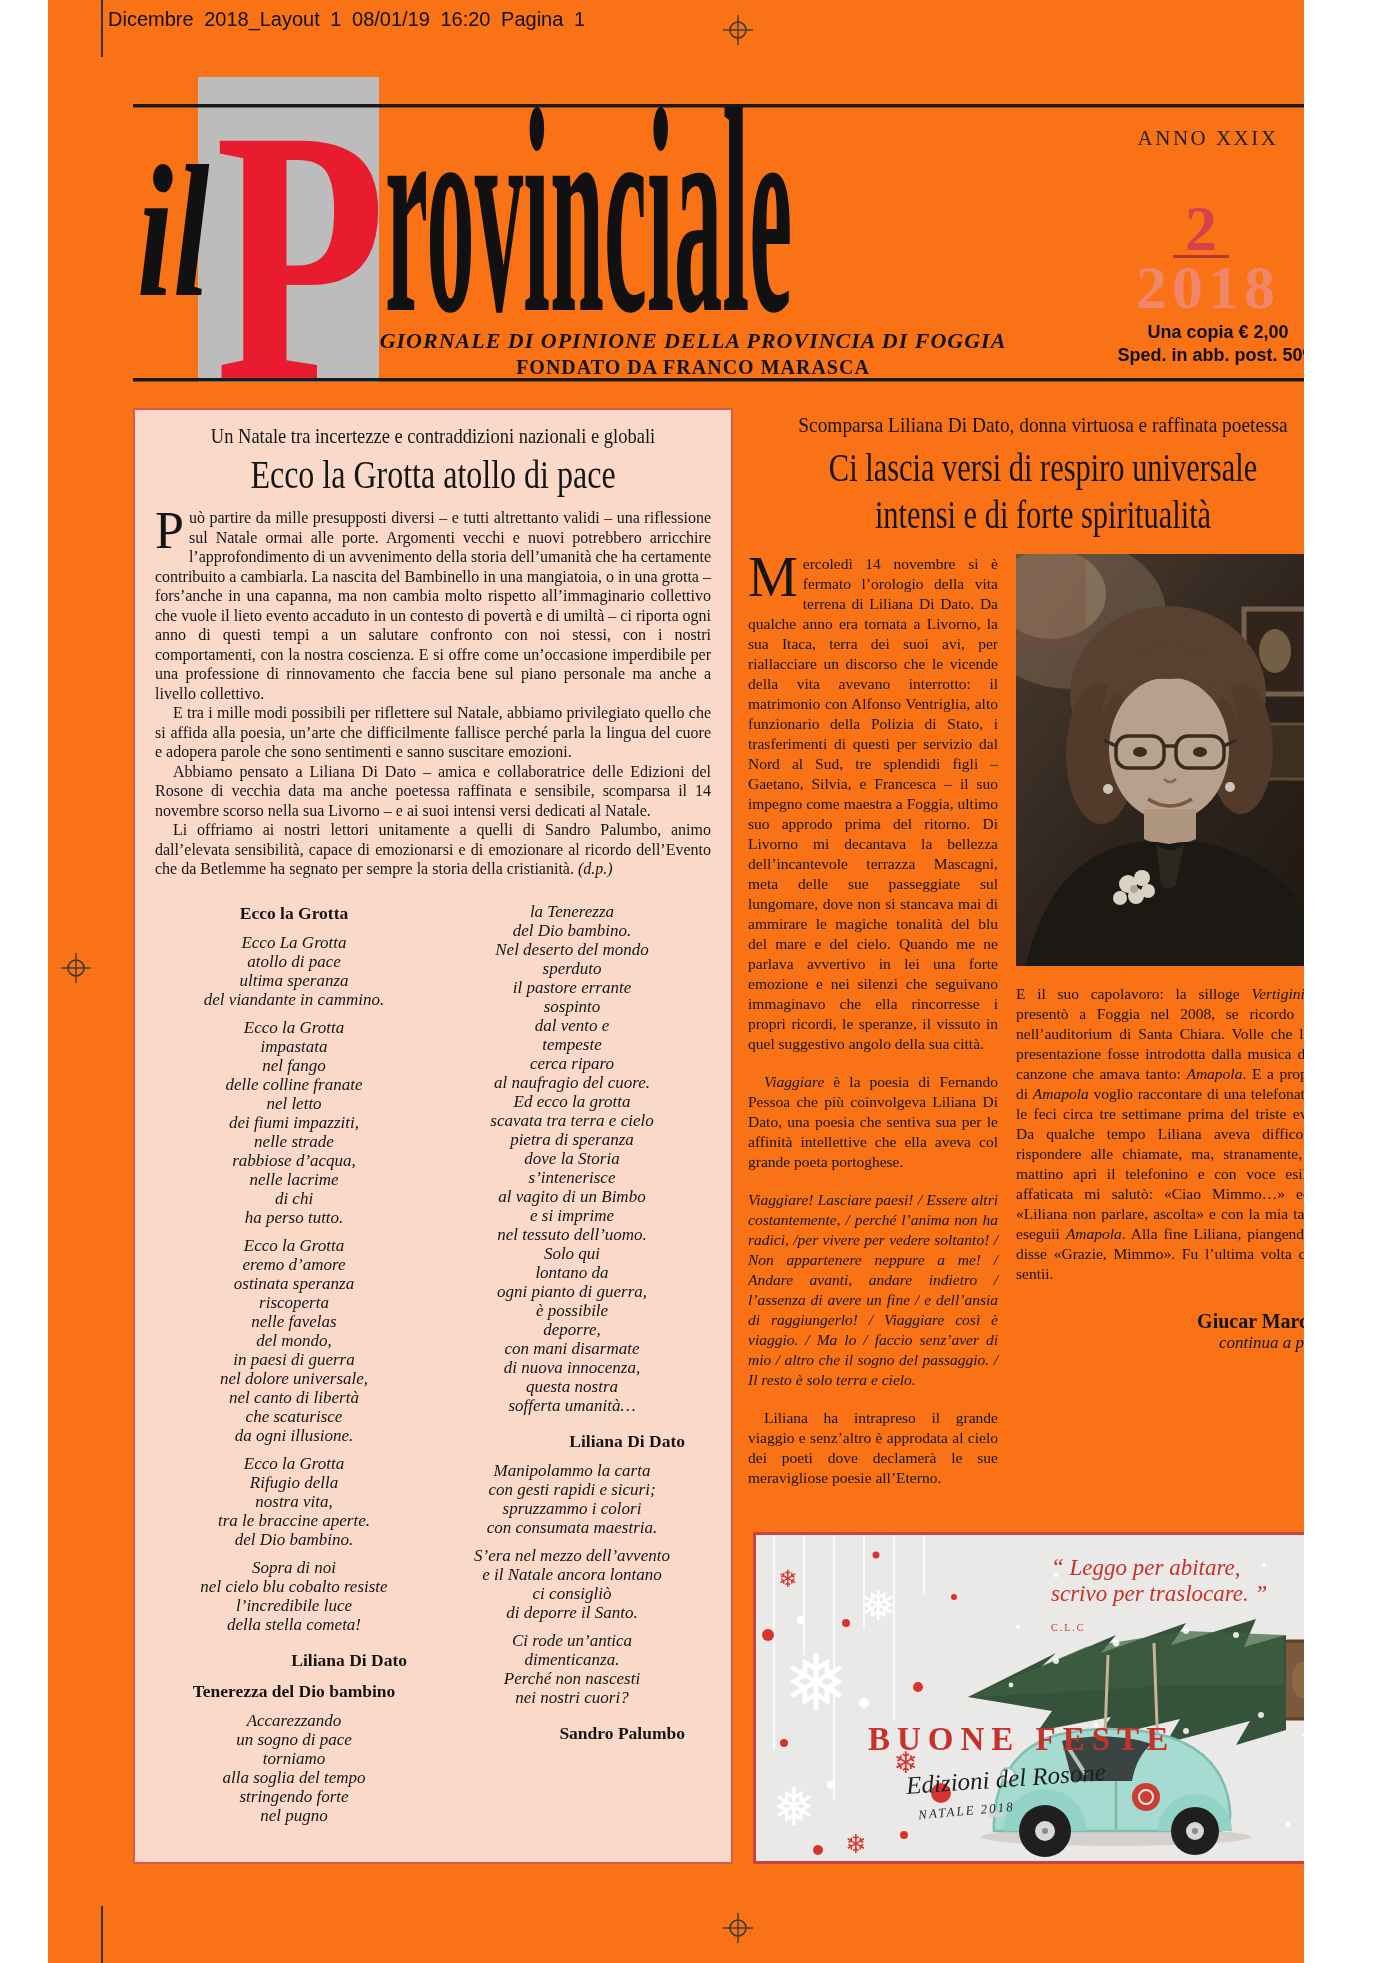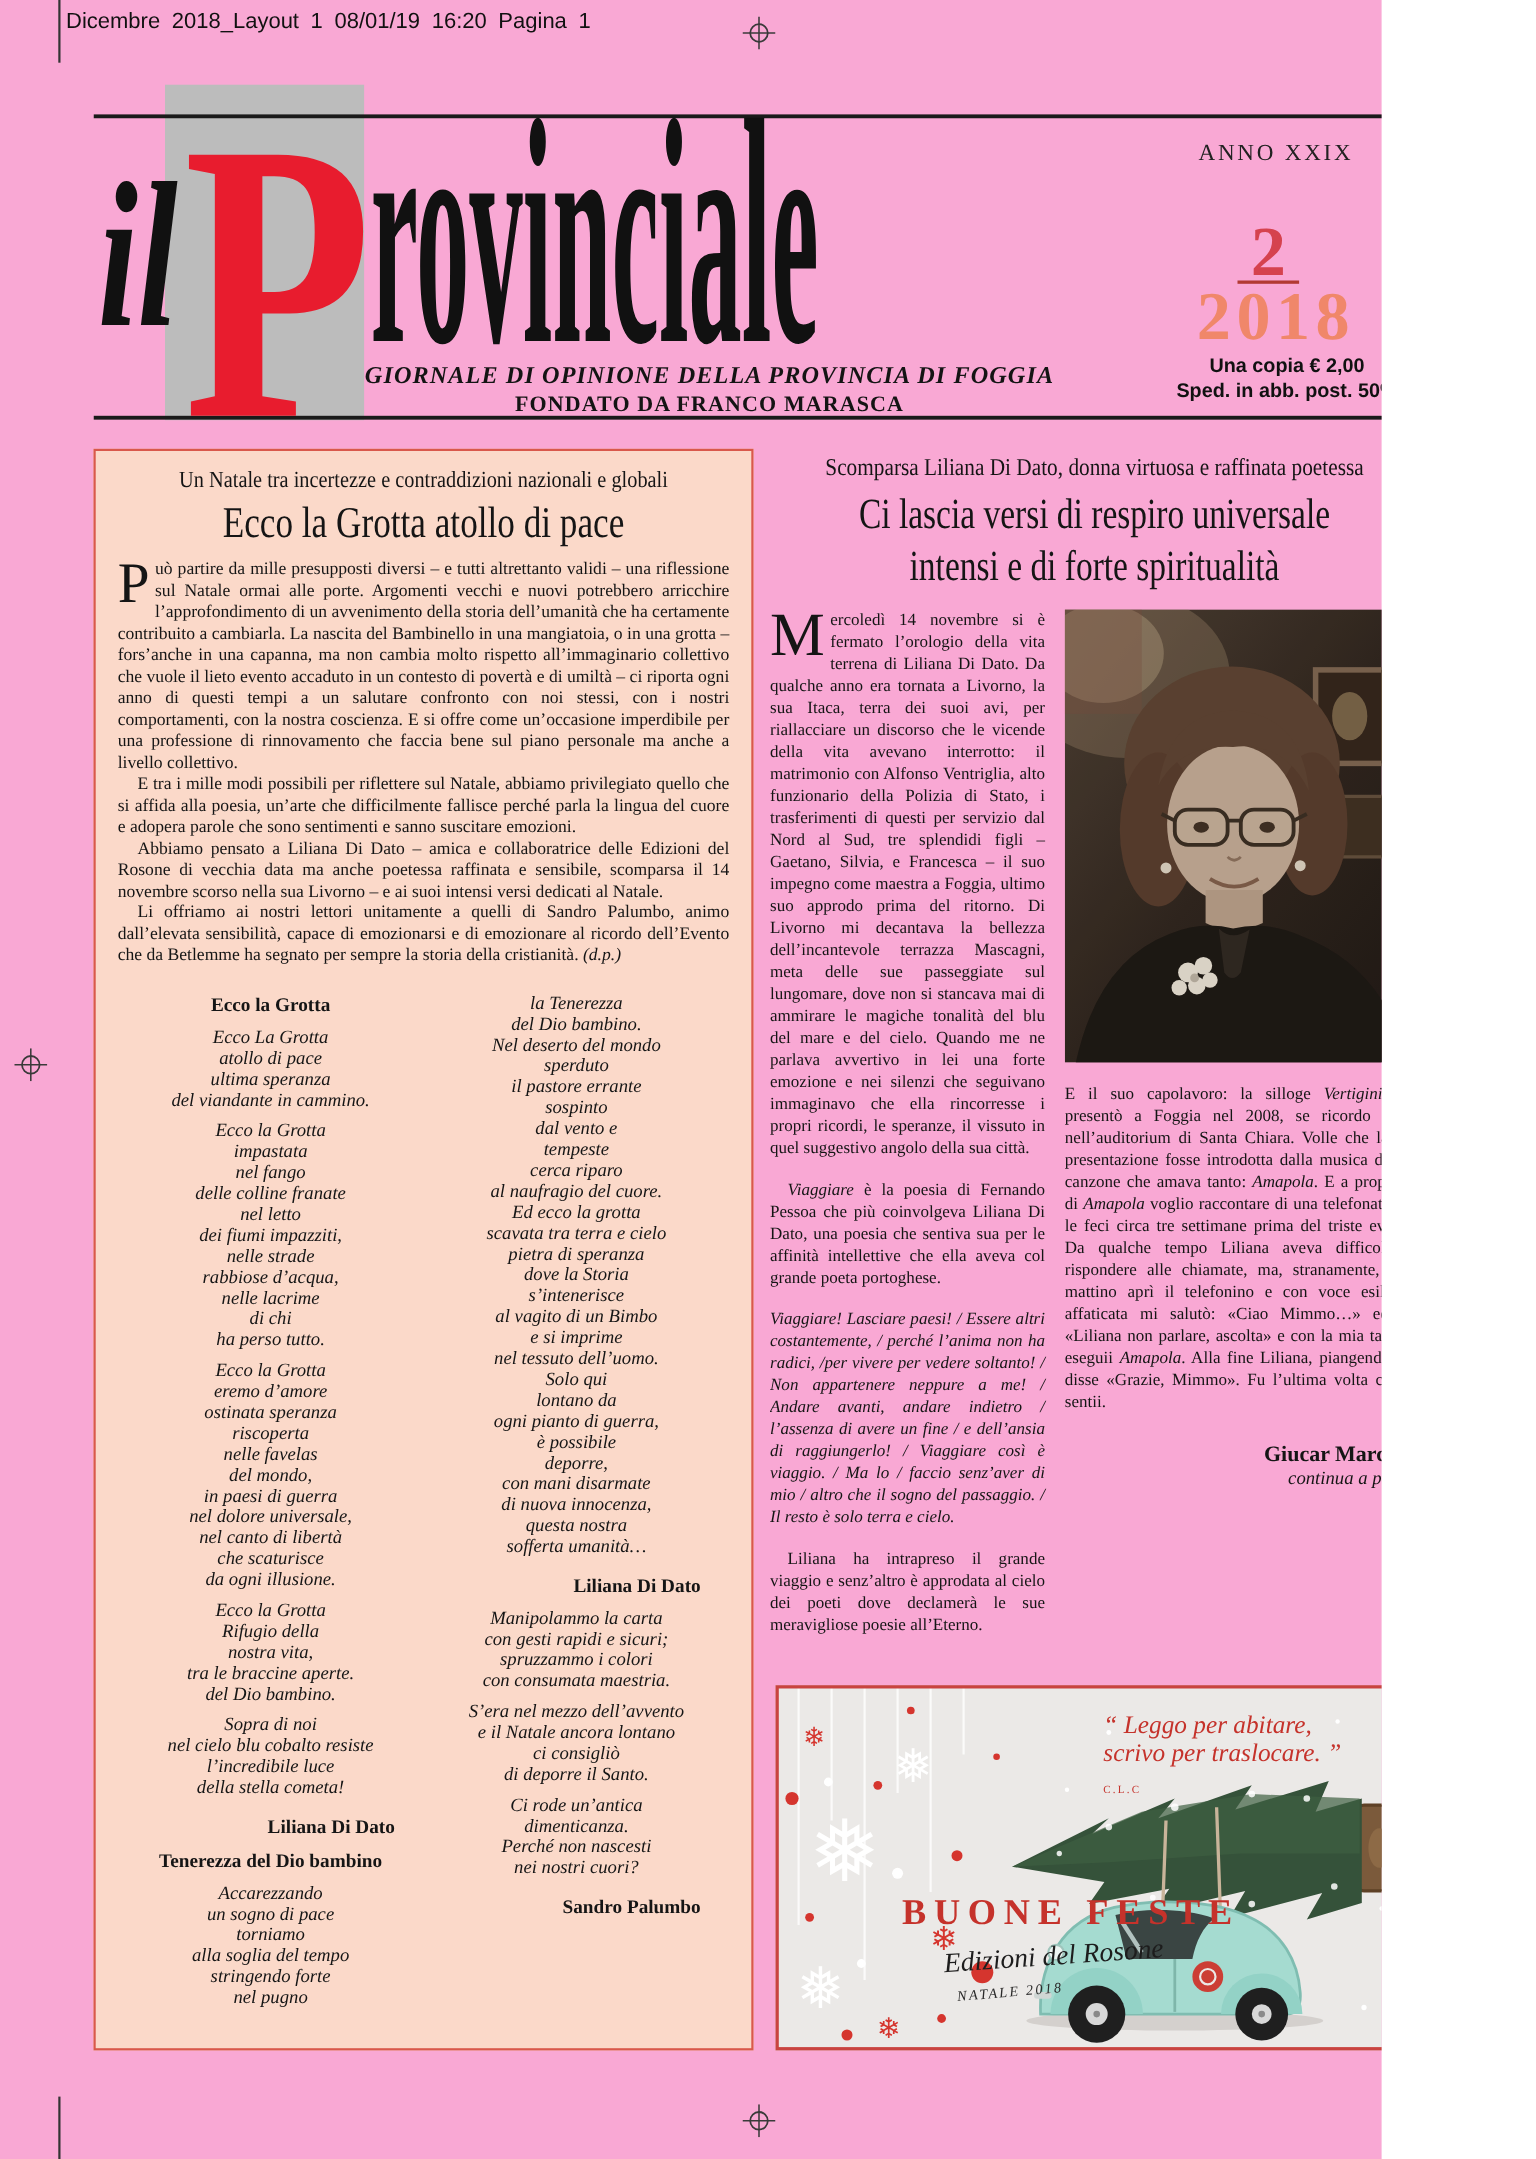--- a/index.html
+++ b/index.html
@@ -1,17 +1,17 @@
 <!DOCTYPE html>
 <html style="--brand-red: #e81c2e; --issue-red: #d5424e; --year-salmon: #f0876a; --gray-block: #bcbcbc; --pink-bg: #fbd9c9; --pink-border: #d9584b; --card-red: #c5322b; --card-border: #c94340; --car-teal: #a5dbd0;"><head>
 <meta charset="utf-8">
 <style>
   html,body{margin:0;padding:0;background:#ffffff;}
-  .page{position:relative;width:1256px;height:1963px;background:#f9a8d4;overflow:hidden;
-        font-family:"Liberation Serif",serif;color:#151515;}
+  .page{position:relative;width:1256px;height:1963px;background:#f97316;overflow:hidden;
+        font-family:"Liberation Serif",serif;color:#151515;margin-left:48px;}
 
   
   .slug{position:absolute;left:60px;top:8px;font-family:"Liberation Sans",sans-serif;
         font-size:20px;color:#111;word-spacing:5px;}
   .cropline{position:absolute;background:#333;}
   .regmark{position:absolute;width:30px;height:30px;}
   .regmark svg{display:block;}
 
   
   .masthead{position:absolute;left:85px;top:70px;width:1205px;height:315px;}

